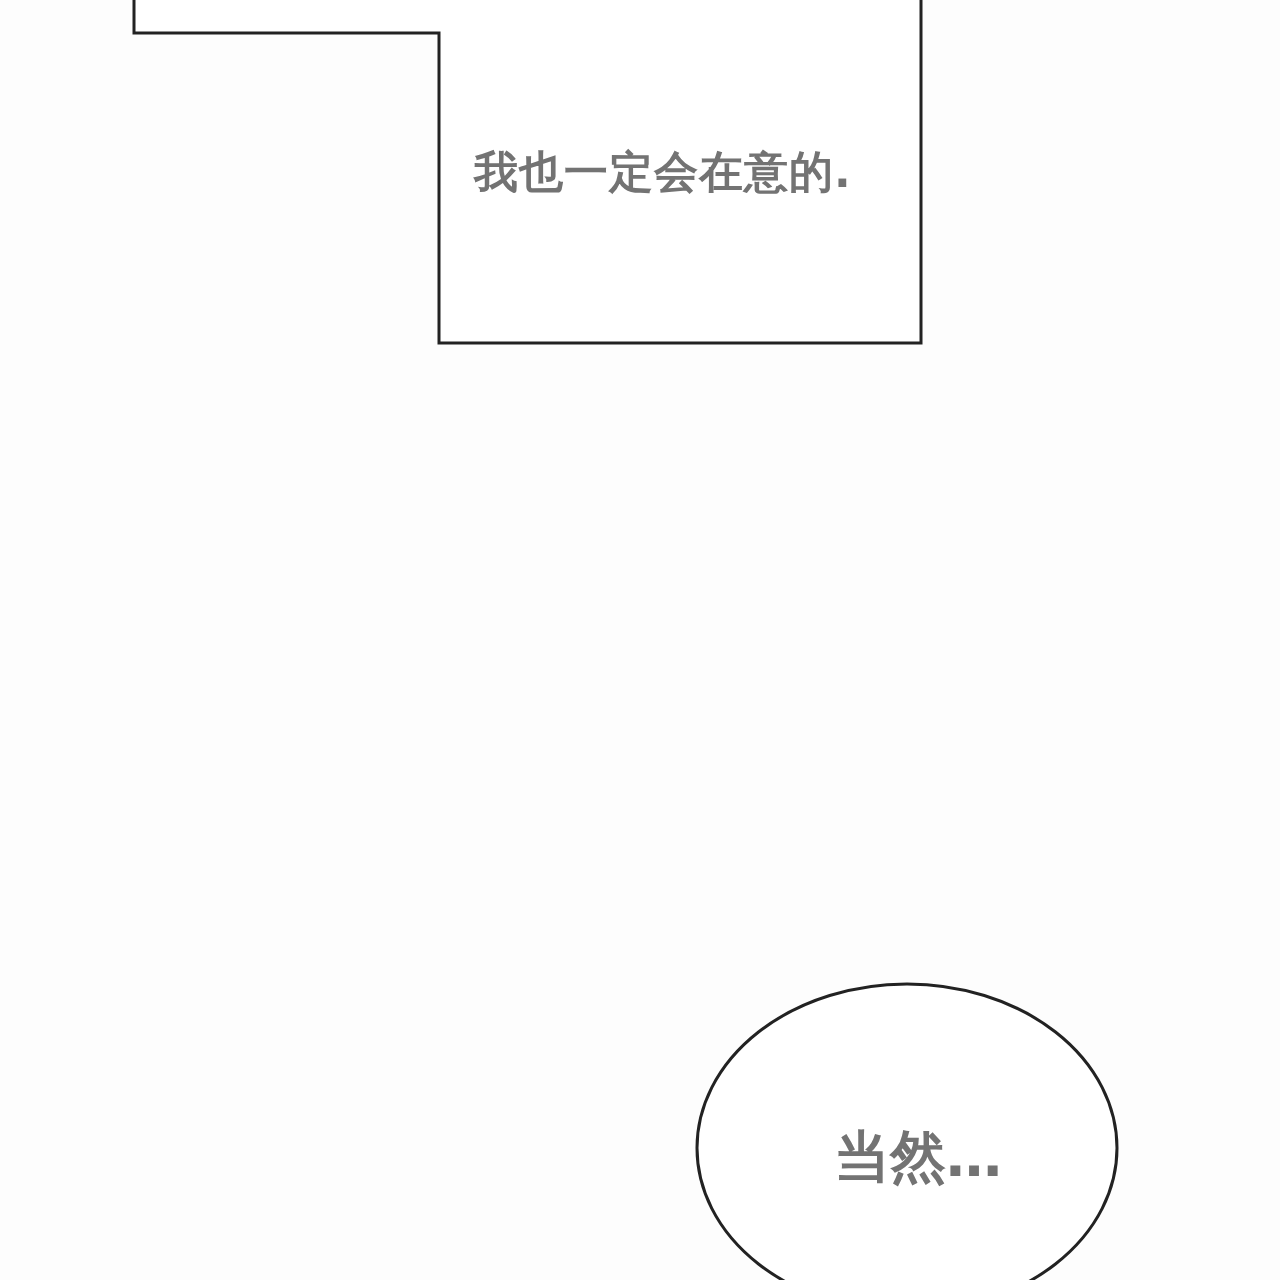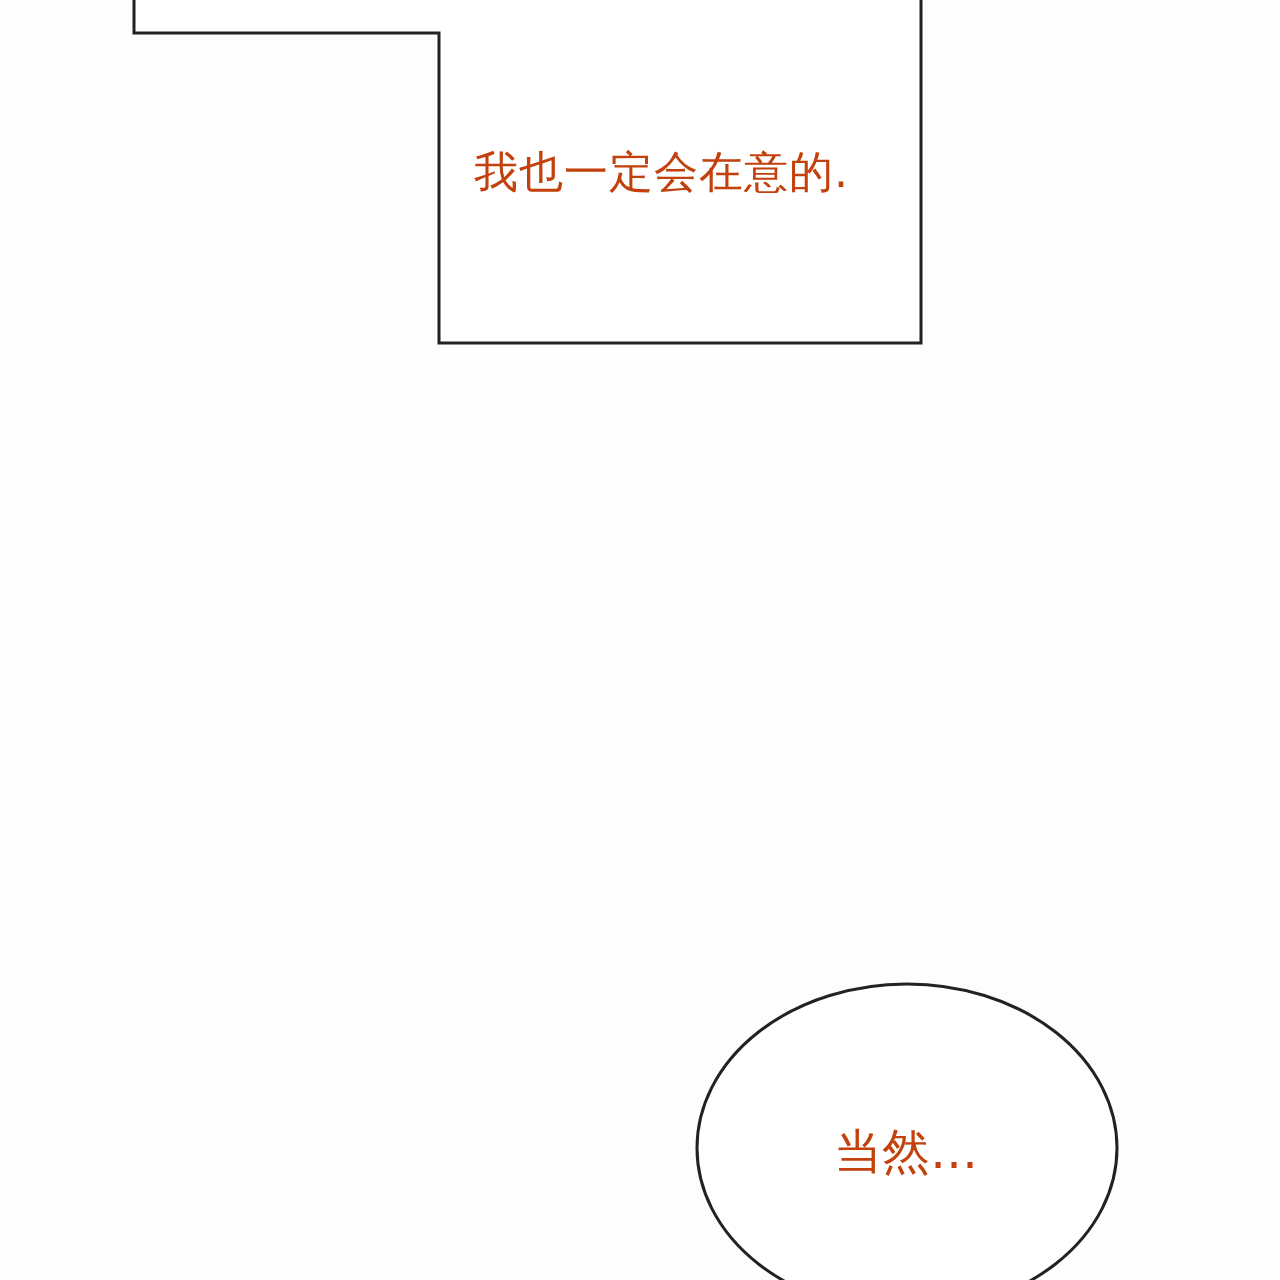--- a/index.html
+++ b/index.html
@@ -19,34 +19,34 @@
     .panel-shape {
       position: absolute;
       left: 0;
       top: 0;
       width: 1280px;
       height: 1280px;
     }
     .caption-text {
       position: absolute;
       font-family: "DejaVu Sans", "Liberation Sans", sans-serif;
-      font-weight: normal;
-      color: #c2410c;
+      font-weight: bold;
+      color: #737373;
       white-space: nowrap;
     }
     .caption-top {
       left: 474px;
       top: 143px;
       font-size: 44px;
       letter-spacing: 1px;
     }
     .bubble-text {
       left: 834px;
       top: 1120px;
-      font-size: 48px;
+      font-size: 56px;
     }
   </style>
 </head>
 <body>
 
 <div class="canvas">
   <svg class="panel-shape" viewBox="0 0 1280 1280">
 
     <path d="M134,-5 L134,33 L439,33 L439,343 L921,343 L921,-5" fill="#ffffff" stroke="#222222" stroke-width="3" stroke-linejoin="miter"></path>
 

